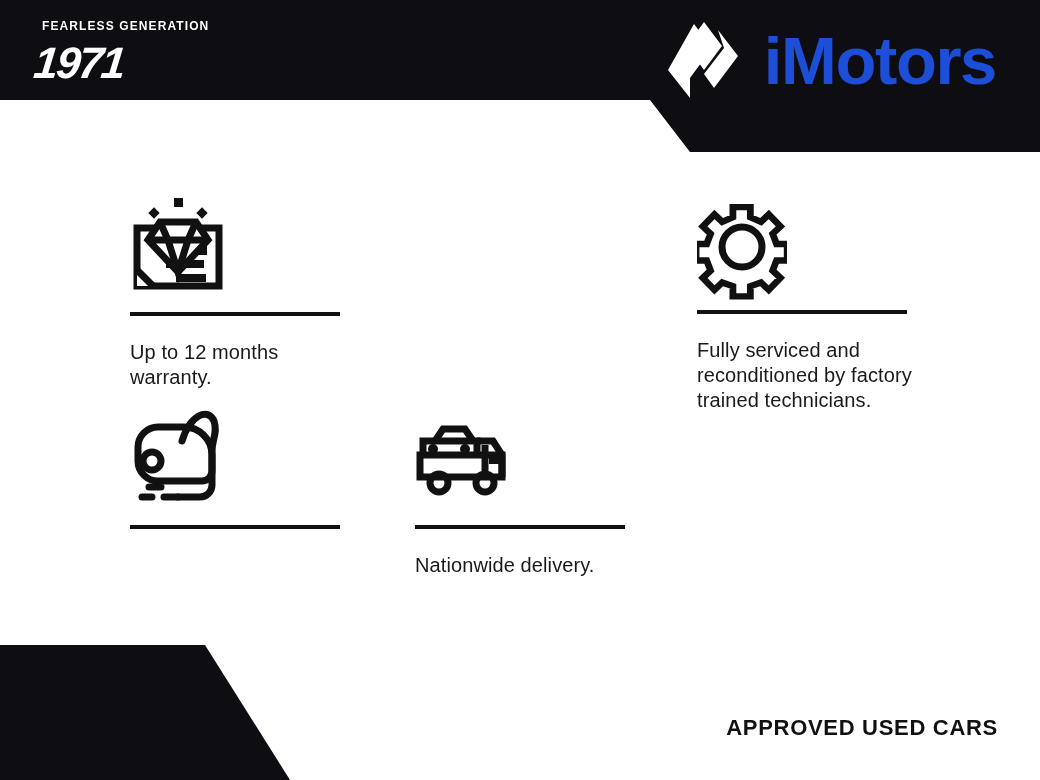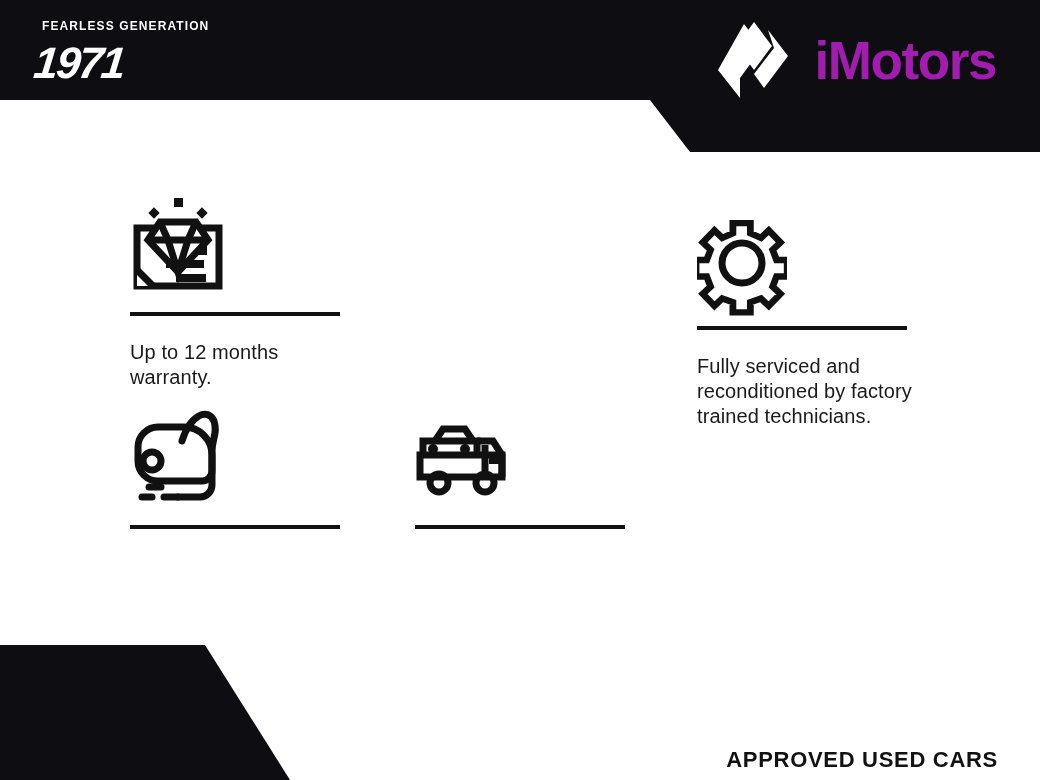--- a/index.html
+++ b/index.html
@@ -32,21 +32,21 @@
     letter-spacing:-2px;
     transform:skewX(-6deg);
     font-family:"Liberation Sans", sans-serif;
   }
   .brand{
     position:absolute;right:44px;top:22px;
     display:flex;align-items:center;gap:14px;
   }
   .brand-mark{width:90px;height:76px;display:block;}
   .brand-name{
-    color:#a21caf;font-size:53px;font-weight:bold;letter-spacing:-1.4px;
+    color:#1d4ed8;font-size:67px;font-weight:bold;letter-spacing:-1.4px;
     line-height:1;
   }
 
   
   .grid{position:absolute;left:0;top:0;width:1040px;height:780px;}
   .cell{position:absolute;width:215px;}
   .icon-box{height:112px;display:flex;align-items:flex-end;}
   .icon-box svg{display:block;}
   .rule{width:210px;height:4px;background:#111111;margin-top:10px;}
   .caption{
@@ -60,21 +60,20 @@
     position:absolute;left:0;top:645px;width:300px;height:135px;
     background:#0d0d12;
     -webkit-clip-path:polygon(0 0,205px 0,290px 135px,0 135px);
     clip-path:polygon(0 0,205px 0,290px 135px,0 135px);
   }
   .nissan{position:absolute;left:48px;top:672px;width:122px;height:88px;}
   .approved{
     position:absolute;right:42px;top:715px;
     font-size:22px;font-weight:bold;letter-spacing:.7px;color:#111111;
     white-space:nowrap;
-    margin-top:32px;
   }
 </style>
 </head>
 <body>
 
 <div class="stage">
 
   <div class="header"></div>
 
   <div class="fearless">FEARLESS GENERATION</div>
@@ -116,21 +115,21 @@
             <rect x="46" y="82" width="30" height="8"></rect>
             <rect x="68" y="54" width="9" height="9"></rect>
           </g>
         </svg>
       </div>
       <div class="rule"></div>
       <div class="caption">Up to 12 months warranty.</div>
     </div>
 
 
-    <div class="cell" style="left:697px;top:204px;">
+    <div class="cell" style="left:697px;top:188px;">
       <div class="icon-box">
         <svg width="90" height="100" viewBox="0 0 90 100" aria-hidden="true">
           <path d="M36 6 H54 V17 L65 22 L73 14 L85 27 L77 35 L81 46 H92 V64 H81 L77 75 L85 83 L73 96 L65 88 L54 92 V103 H36 V92 L25 88 L17 96 L5 83 L13 75 L9 64 H-2 V46 H9 L13 35 L5 27 L17 14 L25 22 L36 17 Z" fill="none" stroke="#111111" stroke-width="7" stroke-linejoin="miter" transform="translate(0,-3) scale(0.97,0.92) translate(1,5)"></path>
           <circle cx="45" cy="47" r="20" fill="none" stroke="#111111" stroke-width="7"></circle>
         </svg>
       </div>
       <div class="rule"></div>
       <div class="caption">Fully serviced and reconditioned by factory trained technicians.</div>
     </div>
 
@@ -163,20 +162,21 @@
             <circle cx="70" cy="84" r="9"></circle>
           </g>
           <g fill="#111111">
             <circle cx="18" cy="50" r="5"></circle>
             <circle cx="50" cy="50" r="5"></circle>
             <rect x="74" y="58" width="14" height="7"></rect>
           </g>
         </svg>
       </div>
       <div class="rule" style="margin-top:18px;"></div>
+      <div class="caption">Nationwide delivery.</div>
     </div>
 
   </div>
 
   <div class="footer"></div>
 
 
   <div class="approved">APPROVED USED CARS</div>
 
 </div>

